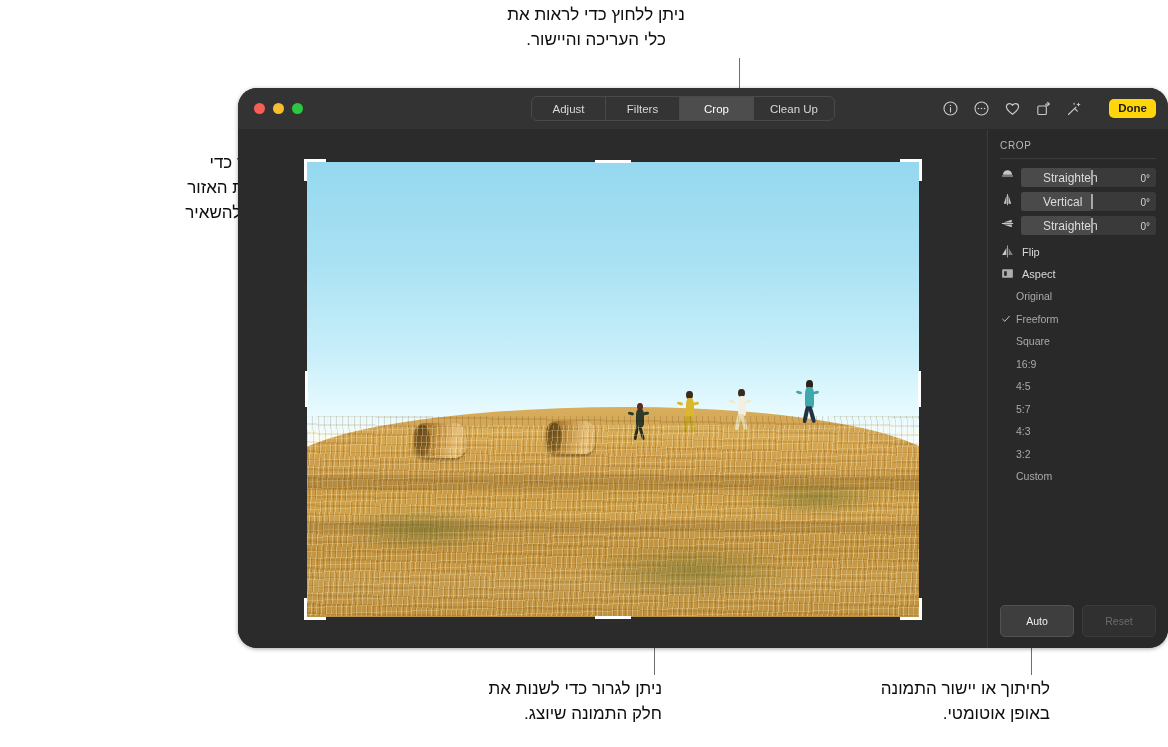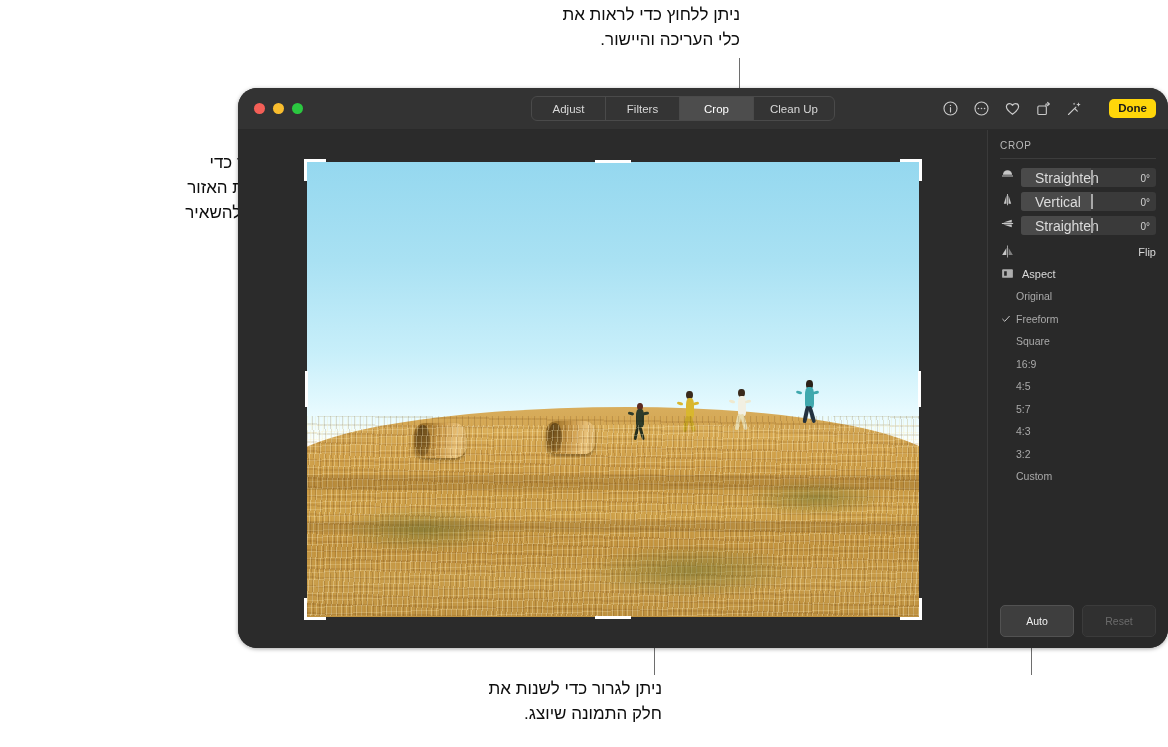--- a/index.html
+++ b/index.html
@@ -20,21 +20,21 @@
     line-height: 25px;
     direction: rtl;
     text-align: right;
     white-space: pre-line;
     font-family: "Liberation Sans", sans-serif;
   }
   .leader { position: absolute; background: #6e6e6e; }
   .leader.v { width: 1px; }
   .leader.h { height: 1px; }
 
-  #callout-top     { top: 2px;   left: 420px; width: 320px; }
+  #callout-top     { top: 2px;   left: 436px; width: 320px; text-align: center; }
   #callout-left    { top: 150px; left: 55px;  width: 252px; }
   #callout-bottom  { top: 676px; left: 352px; width: 310px; }
   #callout-bright  { top: 676px; left: 760px; width: 290px; }
 
   
   #window {
     position: absolute;
     left: 238px; top: 88px;
     width: 930px; height: 560px;
     background: #2b2b2b;
@@ -238,21 +238,21 @@
   .srow-icon { width: 15px; height: 15px; flex: 0 0 15px; color: #c6c6c6; }
   .slider-track {
     flex: 1 1 auto; height: 19px;
     background: #3a3a3a;
     border-radius: 3px;
     position: relative;
     display: flex; align-items: center;
     overflow: hidden;
   }
   .slider-label {
-    font-size: 14px; color: #dcdcdc; padding-left: 14px;
+    font-size: 12px; color: #dcdcdc; padding-left: 22px;
     position: relative; z-index: 2;
   }
   .slider-value {
     position: absolute; right: 6px; top: 50%; transform: translateY(-50%);
     font-size: 10px; color: #d2d2d2; z-index: 2;
   }
   .slider-thumb {
     position: absolute; left: 52%; top: 2px;
     width: 2px; height: 15px;
     background: #a8a8a8;
@@ -306,20 +306,22 @@
   <div class="callout" id="callout-left">ניתן לגרור כדי
 לתחום את האזור
 שברצונך להשאיר
 בתמונה.</div>
   <div class="leader h" style="left:309px; top:164px; width:64px;"></div>
 
   <div class="callout" id="callout-bottom">ניתן לגרור כדי לשנות את
 חלק התמונה שיוצג.</div>
   <div class="leader v" style="left:654px; top:620px; height:55px;"></div>
 
+  <div class="callout" id="callout-bright">לחיתוך או יישור התמונה
+באופן אוטומטי.</div>
   <div class="leader v" style="left:1031px; top:634px; height:41px;"></div>
 
   <div id="window">
 
     <div id="titlebar">
 
       <div id="traffic">
         <span class="tl red"></span>
         <span class="tl yellow"></span>
         <span class="tl green"></span>
@@ -496,21 +498,21 @@
             </svg>
           </span>
           <div class="slider-track">
             <span class="slider-fill"></span>
             <span class="slider-label">Straighten</span>
             <span class="slider-thumb"></span>
             <span class="slider-value">0°</span>
           </div>
         </div>
 
-        <div class="opt-row" style="margin-top:6px;justify-content:space-between;">
+        <div class="opt-row" style="margin-top:6px;">
           <span>
             <svg class="opt-icon" viewBox="0 0 24 24" fill="currentColor">
               <path d="M11.4 2.5h1.2v19h-1.2z"></path>
               <path d="M10.2 6.5v11H3.4z"></path>
               <path d="M13.8 6.5v11h6.8z" opacity=".55"></path>
             </svg>
           </span>
           <span>Flip</span>
         </div>
 

